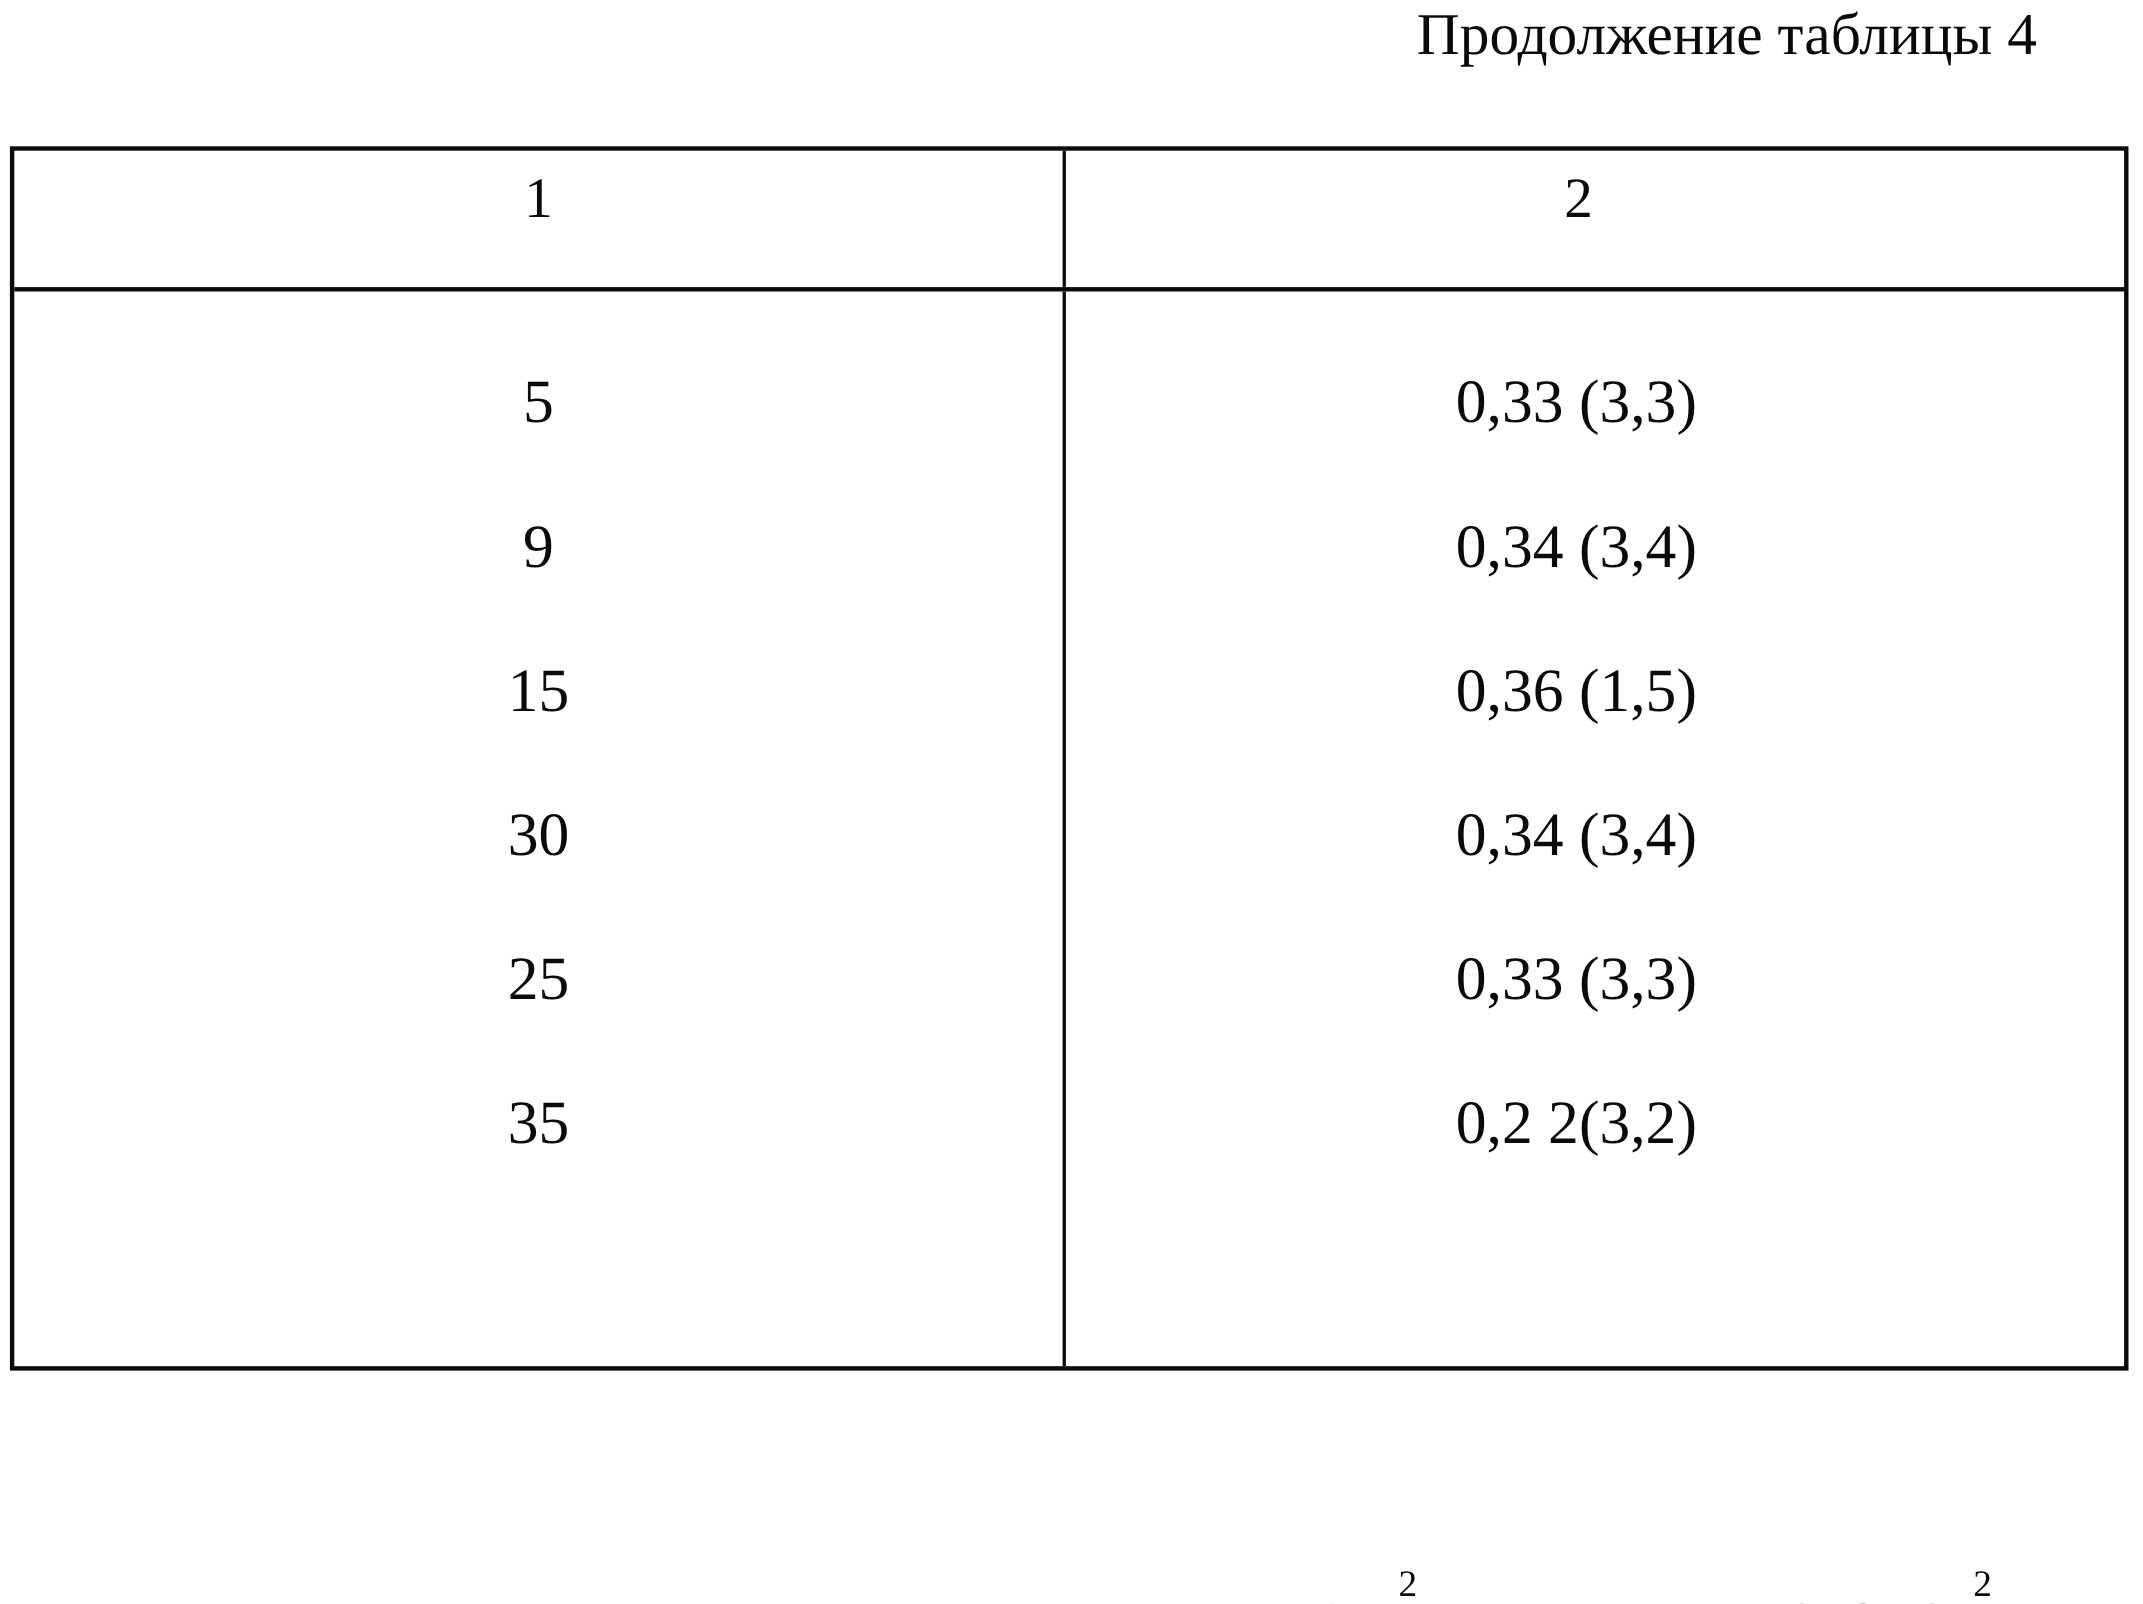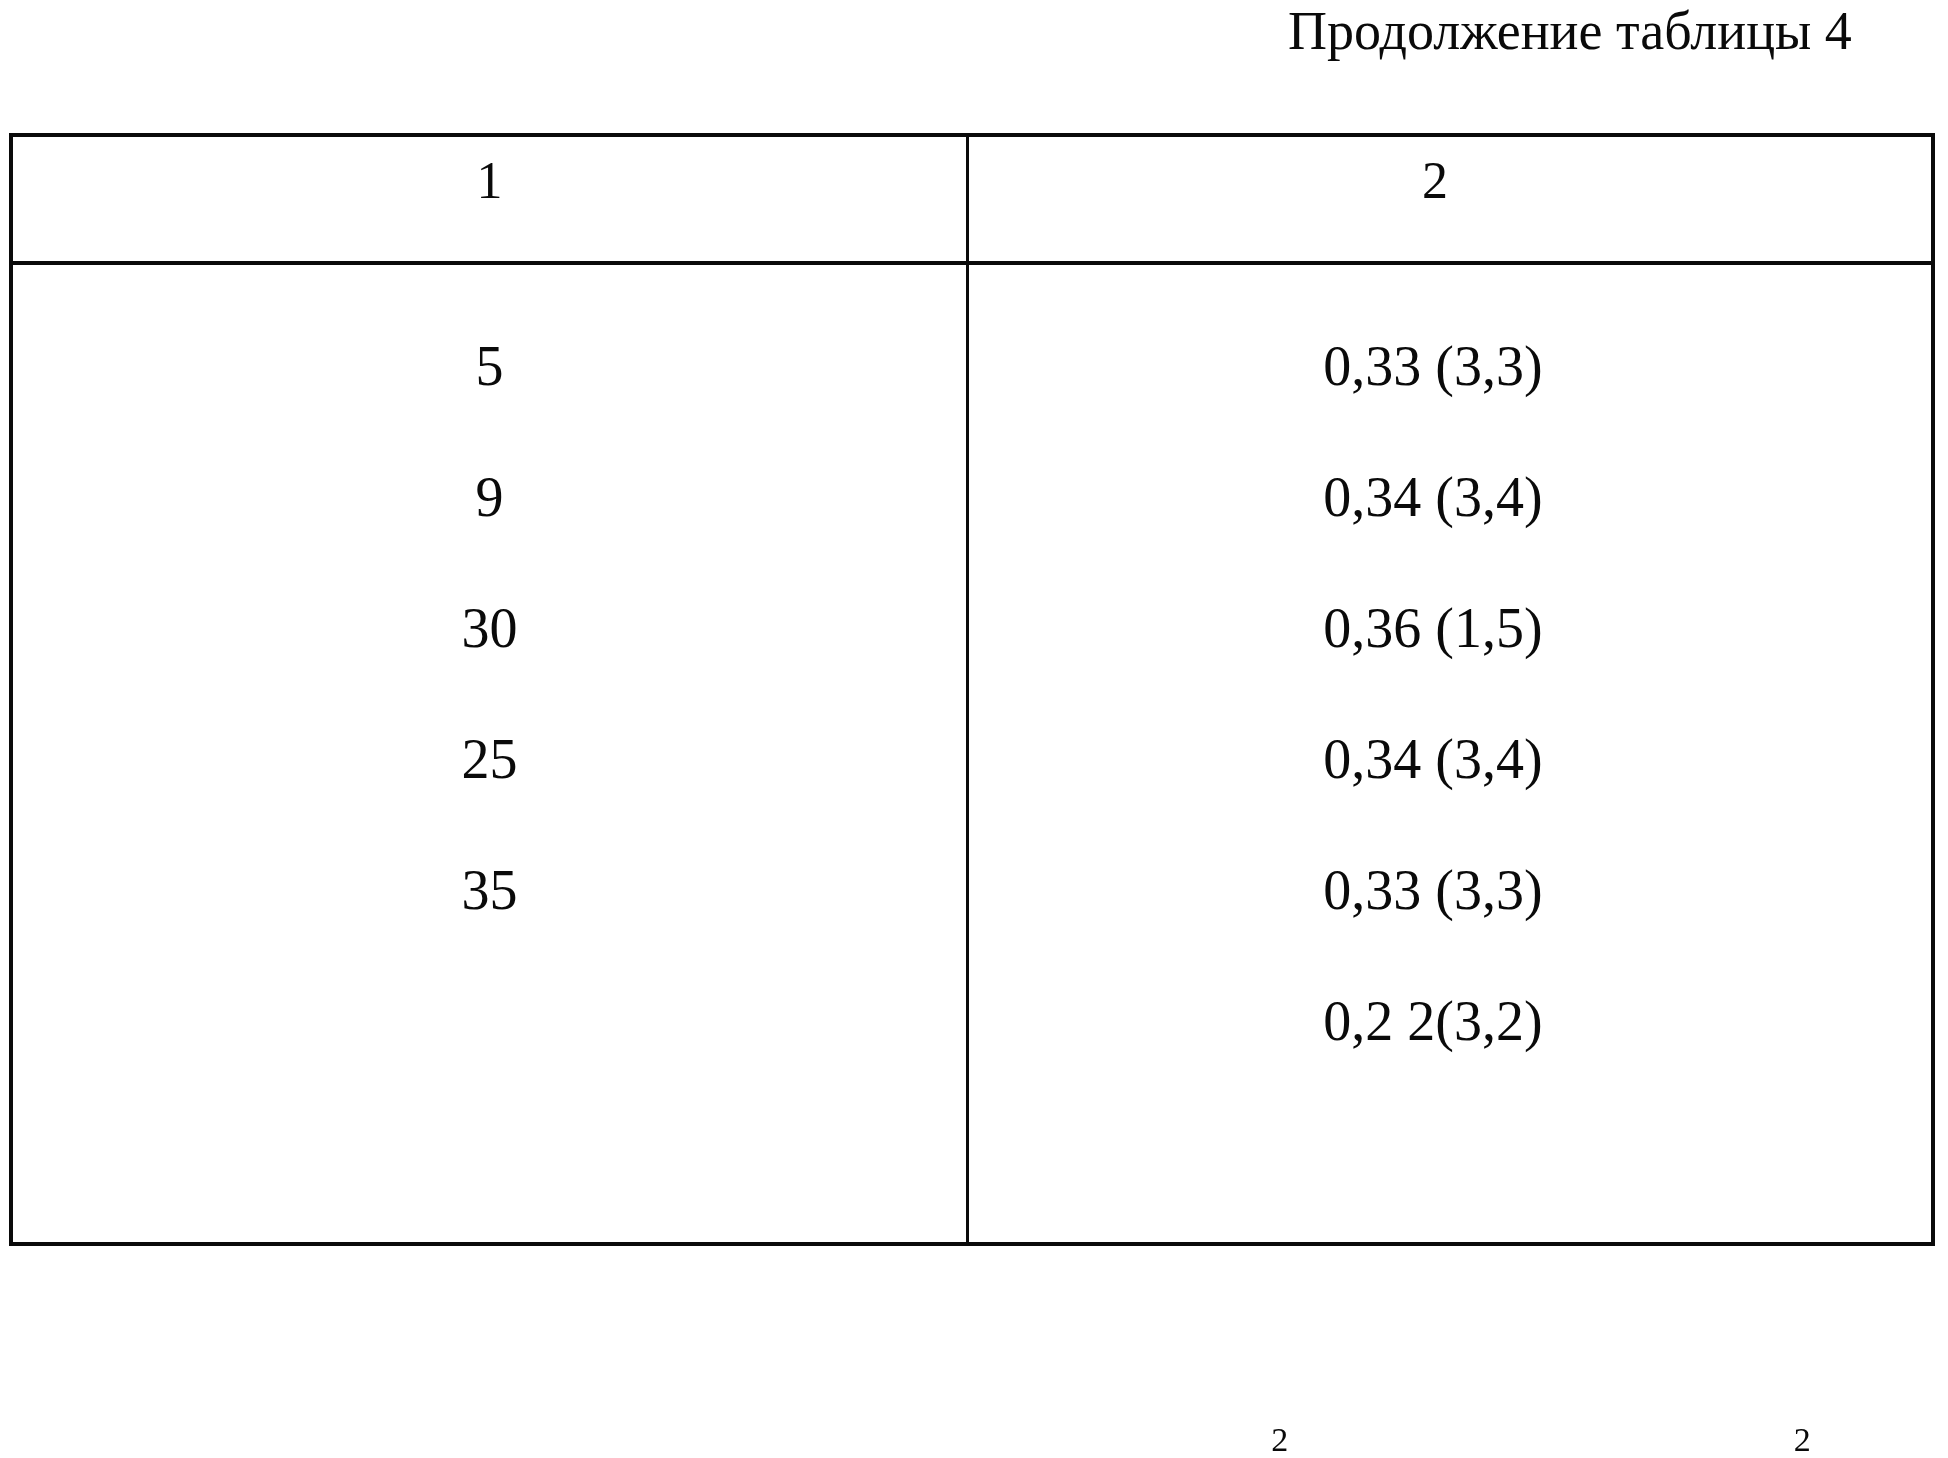--- a/index.html
+++ b/index.html
@@ -108,20 +108,21 @@
     <div class="thead">
       <div class="hcell c1">1</div>
       <div class="hcell c2">2</div>
     </div>
 
     <div class="tbody">
 
       <div class="bcol col1">
         <div class="vrow">5</div>
         <div class="vrow">9</div>
+        <div class="vrow">15</div>
         <div class="vrow">30</div>
         <div class="vrow">25</div>
         <div class="vrow">35</div>
       </div>
 
       <div class="bcol col2">
         <div class="vrow">0,33 (3,3)</div>
         <div class="vrow">0,34 (3,4)</div>
         <div class="vrow">0,36 (1,5)</div>
         <div class="vrow">0,34 (3,4)</div>

